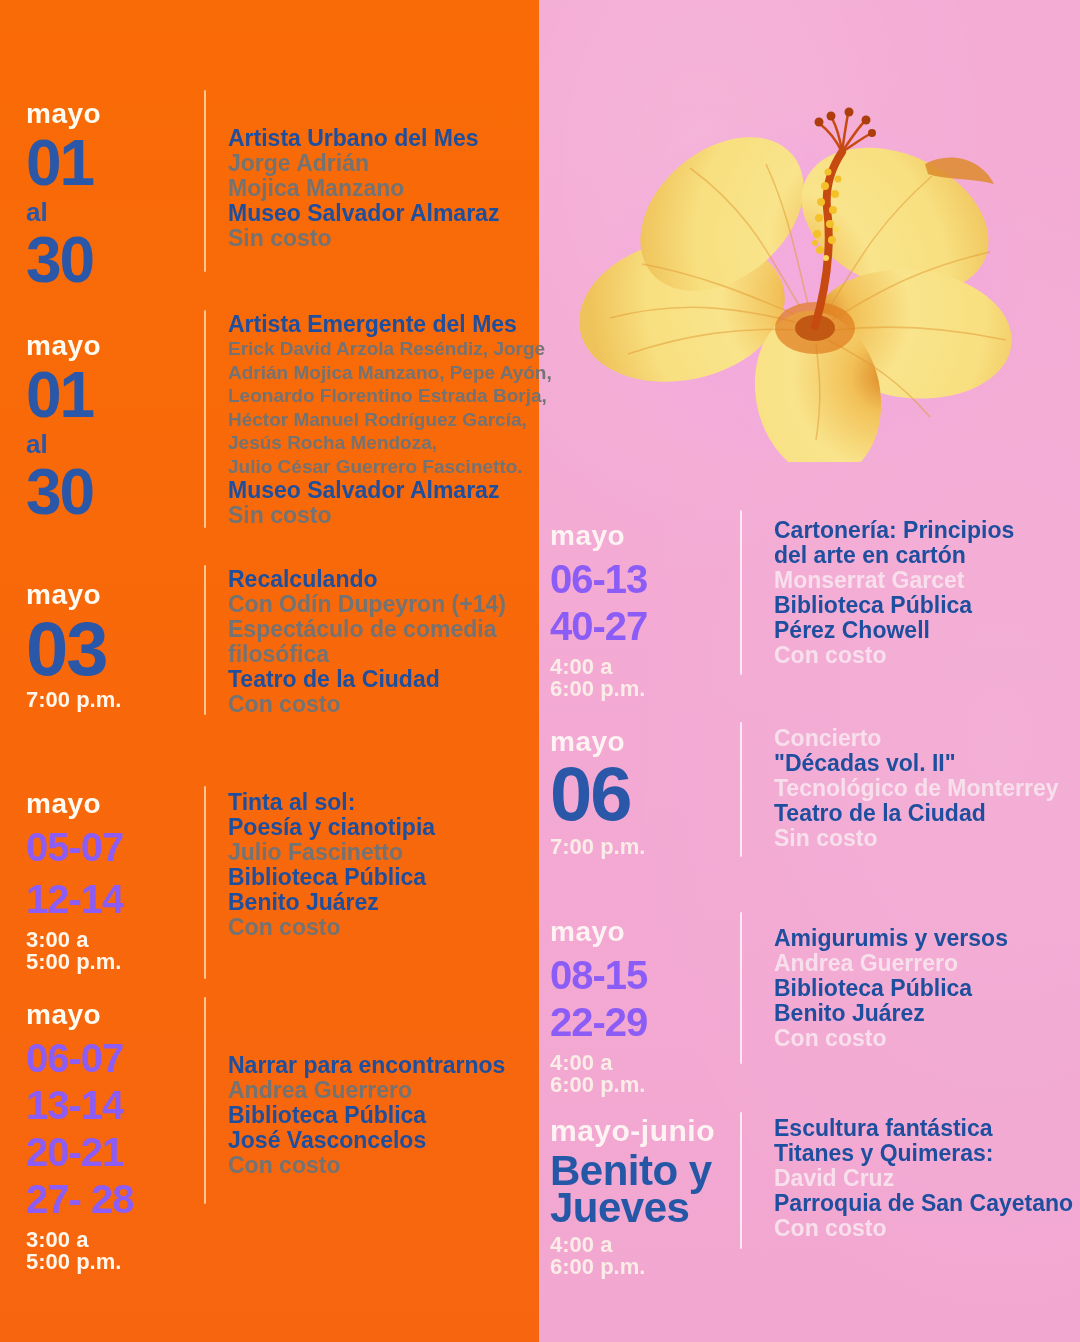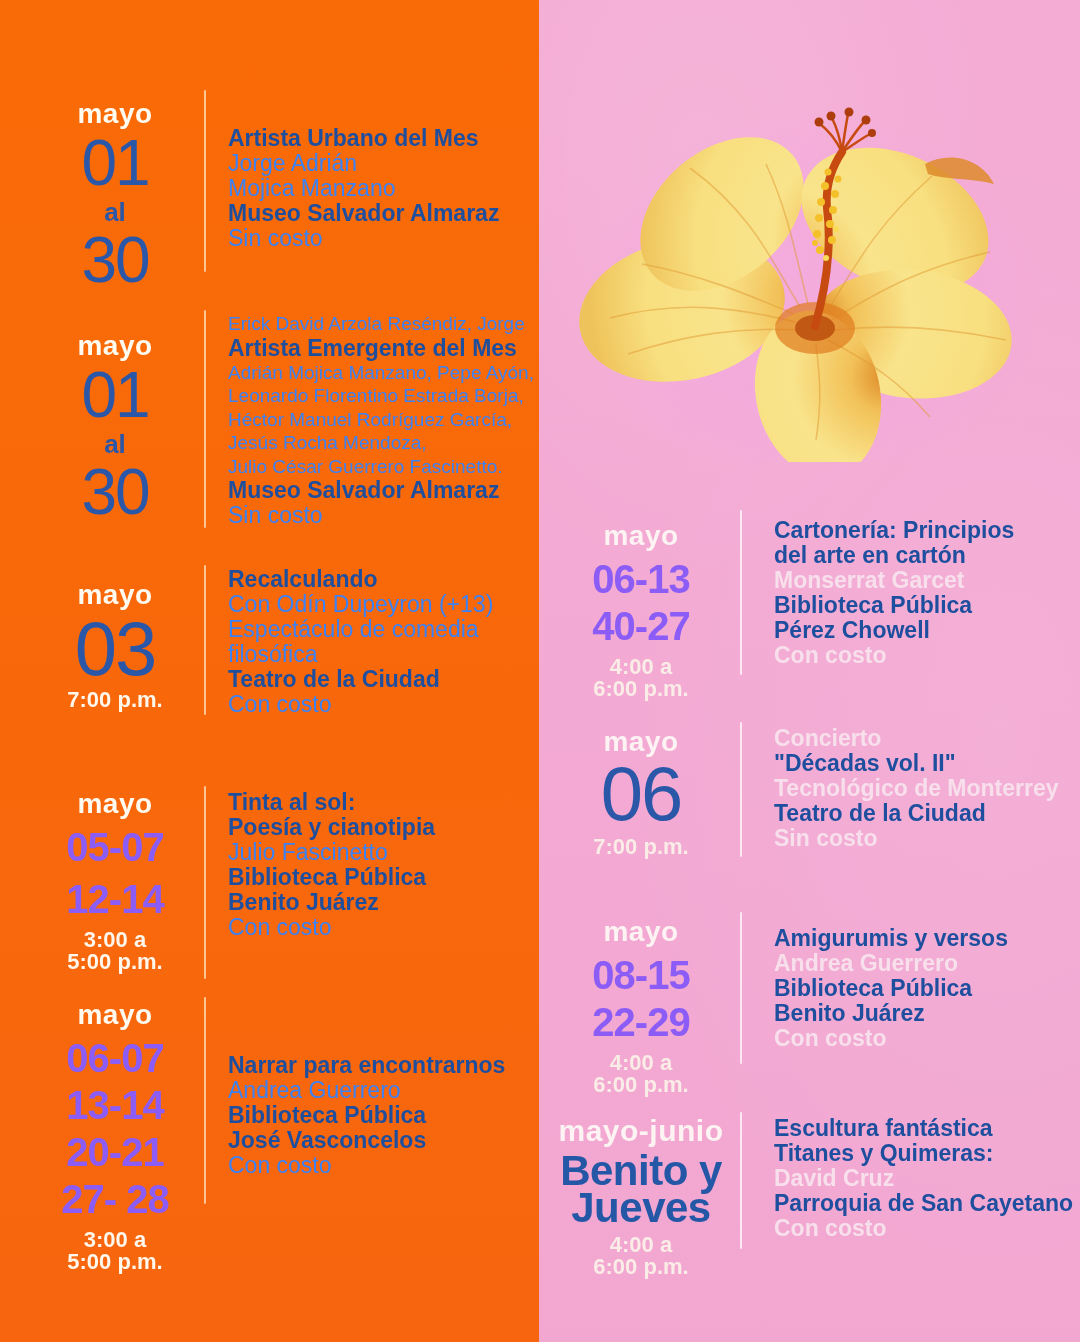--- a/index.html
+++ b/index.html
@@ -9,46 +9,46 @@
   .panel{position:absolute;top:0;bottom:0}
   .panel.orange{left:0;width:539px;background:linear-gradient(180deg,#F96B06 0%,#F8680B 55%,#F7660E 100%)}
   .panel.pink{left:539px;right:0;background:
       radial-gradient(420px 620px at 30% 12%, rgba(255,255,255,.10), transparent 70%),
       radial-gradient(520px 820px at 85% 55%, rgba(255,255,255,.07), transparent 75%),
       linear-gradient(180deg,#F4ACD5 0%,#F2A7D1 100%)}
 
   .flower{position:absolute;left:570px;top:72px;width:470px;height:390px}
 
   .event{position:absolute;display:flex;align-items:flex-start}
-  .event .datecol{text-align:center;flex:0 0 auto}
+  .event .datecol{flex:0 0 auto}
   .left-e{left:26px;width:512px}
   .right-e{left:550px;width:524px}
   .left-e .datecol{width:178px}
   .right-e .datecol{width:182px}
   .vline{flex:0 0 2px;border-radius:2px}
   .left-e .vline{background:rgba(255,233,198,.72)}
   .right-e .vline{background:rgba(255,248,252,.78);margin-left:8px}
   .left-e .desc{padding-left:22px}
   .right-e .desc{padding-left:32px}
 
   .month{font-size:28px;font-weight:700;color:#FFFBF0;letter-spacing:.5px;margin-bottom:4px}
   .right-e .month{color:#FDF3F3}
   .month.long{font-size:30px}
-  .num{font-size:64px;font-weight:400;color:#2B57A8;line-height:.92;letter-spacing:-2px}
+  .num{font-size:64px;font-weight:700;color:#2B57A8;line-height:.92;letter-spacing:-2px}
   .num.xl{font-size:76px;line-height:.9}
   .al{font-size:26px;font-weight:700;color:#2B57A8;line-height:1;margin:6px 0}
   .range{font-size:40px;font-weight:700;color:#8b5cf6;line-height:47px;letter-spacing:-1px}
   .weekday{font-size:42px;font-weight:700;color:#2457A6;line-height:37px;letter-spacing:-.5px}
   .times{margin-top:6px}
   .time{font-size:22px;font-weight:700;line-height:22px;color:#FFF7EB}
   .right-e .time{color:#FAECE6}
 
   .ln{font-size:23px;line-height:25px;font-weight:700;white-space:nowrap}
   .ln.blue{color:#1E4E9E}
-  .ln.cream{color:#3b82f6;font-weight:400}
+  .ln.cream{color:#737373;font-weight:700}
   .ln.pale{color:#F8DFEC;font-weight:600}
   .ln.small{font-size:19px;line-height:23.5px}
 </style>
 </head>
 <body>
 
 <div class="panel orange"></div>
 <div class="panel pink"></div>
 
 <svg class="flower" viewBox="0 0 470 390" aria-hidden="true">
@@ -140,22 +140,22 @@
 
 <section class="event left-e" style="top:310px">
   <div class="datecol" style="padding-top:20px">
     <div class="month">mayo</div>
     <div class="num">01</div>
     <div class="al">al</div>
     <div class="num">30</div>
   </div>
   <div class="vline" style="height:218px"></div>
   <div class="desc" style="padding-top:2px">
+    <p class="ln blue">Artista Emergente del Mes</p>
     <p class="ln cream small">Erick David Arzola Reséndiz, Jorge</p>
-    <p class="ln blue">Artista Emergente del Mes</p>
     <p class="ln cream small">Adrián Mojica Manzano, Pepe Ayón,</p>
     <p class="ln cream small">Leonardo Florentino Estrada Borja,</p>
     <p class="ln cream small">Héctor Manuel Rodríguez García,</p>
     <p class="ln cream small">Jesús Rocha Mendoza,</p>
     <p class="ln cream small">Julio César Guerrero Fascinetto.</p>
     <p class="ln blue">Museo Salvador Almaraz</p>
     <p class="ln cream">Sin costo</p>
   </div>
 </section>
 
@@ -163,21 +163,21 @@
   <div class="datecol" style="padding-top:14px">
     <div class="month">mayo</div>
     <div class="num xl">03</div>
     <div class="times">
       <div class="time">7:00 p.m.</div>
     </div>
   </div>
   <div class="vline" style="height:150px"></div>
   <div class="desc" style="padding-top:2px">
     <p class="ln blue">Recalculando</p>
-    <p class="ln cream">Con Odín Dupeyron (+13)</p>
+    <p class="ln cream">Con Odín Dupeyron (+14)</p>
     <p class="ln cream">Espectáculo de comedia</p>
     <p class="ln cream">filosófica</p>
     <p class="ln blue">Teatro de la Ciudad</p>
     <p class="ln cream">Con costo</p>
   </div>
 </section>
 
 <section class="event left-e" style="top:786px">
   <div class="datecol" style="padding-top:2px">
     <div class="month">mayo</div>

